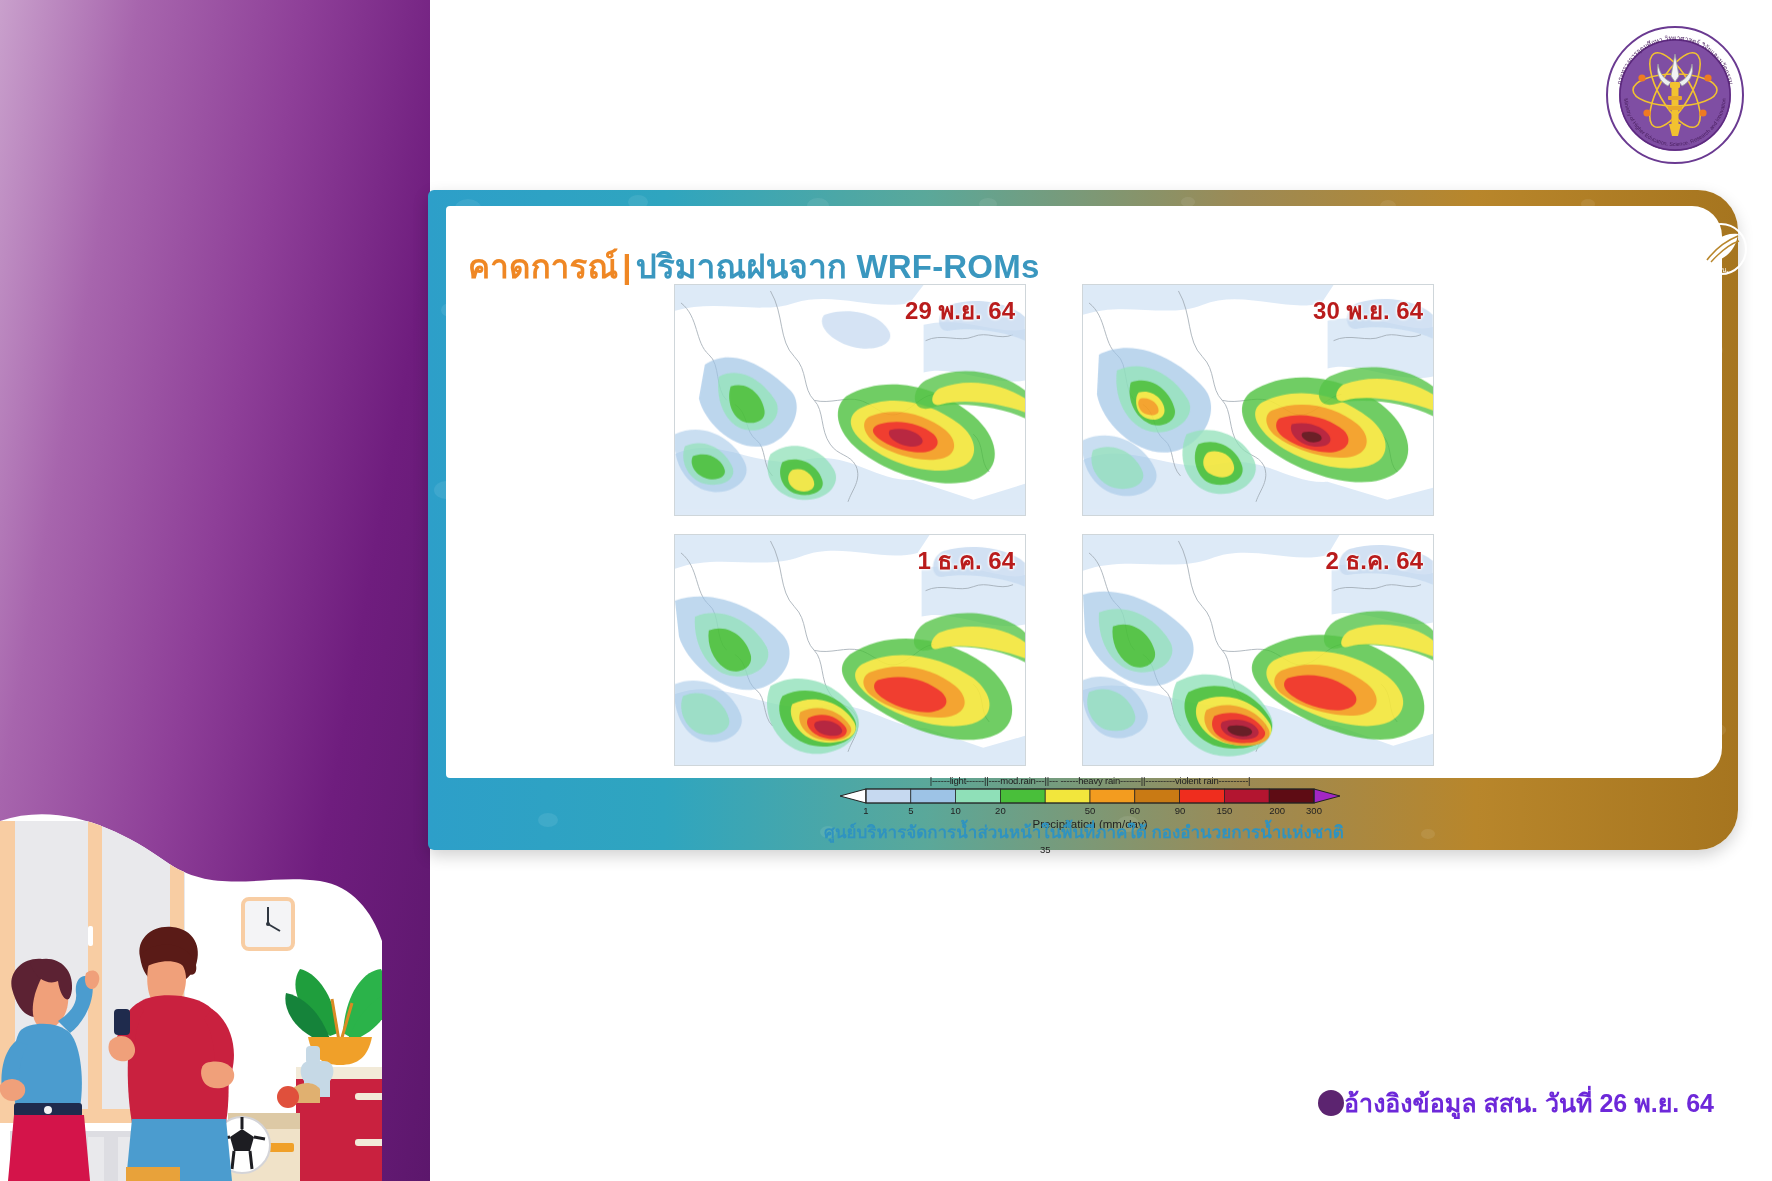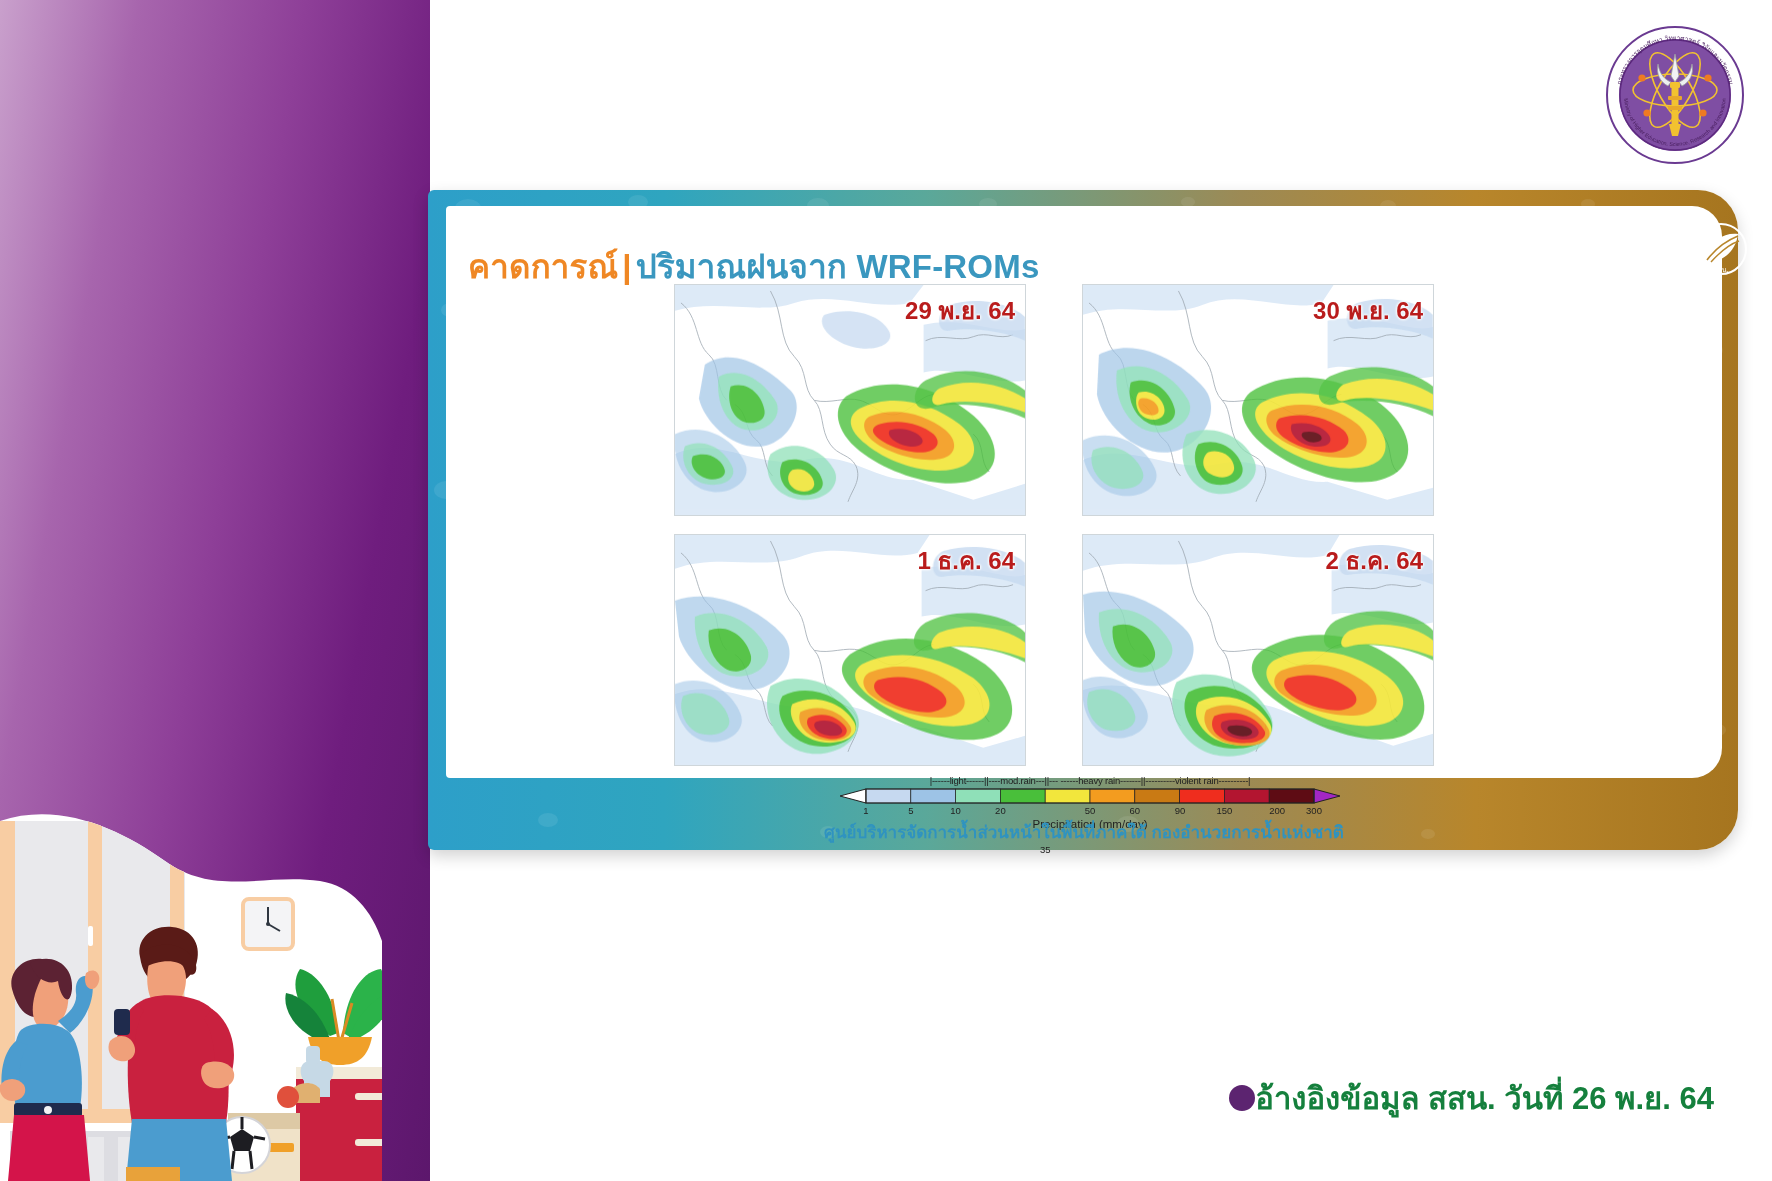--- a/index.html
+++ b/index.html
@@ -94,21 +94,21 @@
   }
   .credit{
     position:absolute;left:0;top:612px;width:1276px;text-align:center;
     color:#2f93c0;font-size:17px;font-weight:700;
   }
 
   
   .ref{
     position:absolute;right:58px;bottom:58px;
     display:flex;align-items:center;gap:0;
-    font-size:31px;font-weight:700;color:#15803d;white-space:nowrap;
+    font-size:25px;font-weight:700;color:#6d28d9;white-space:nowrap;
   }
   .ref-dot{width:26px;height:26px;border-radius:50%;background:#5c2470;flex:0 0 auto;}
 </style>
 </head>
 <body>
 
 <div class="left-panel">
 
 
   <svg class="illus" viewBox="0 0 430 440" preserveAspectRatio="xMidYMax meet">

